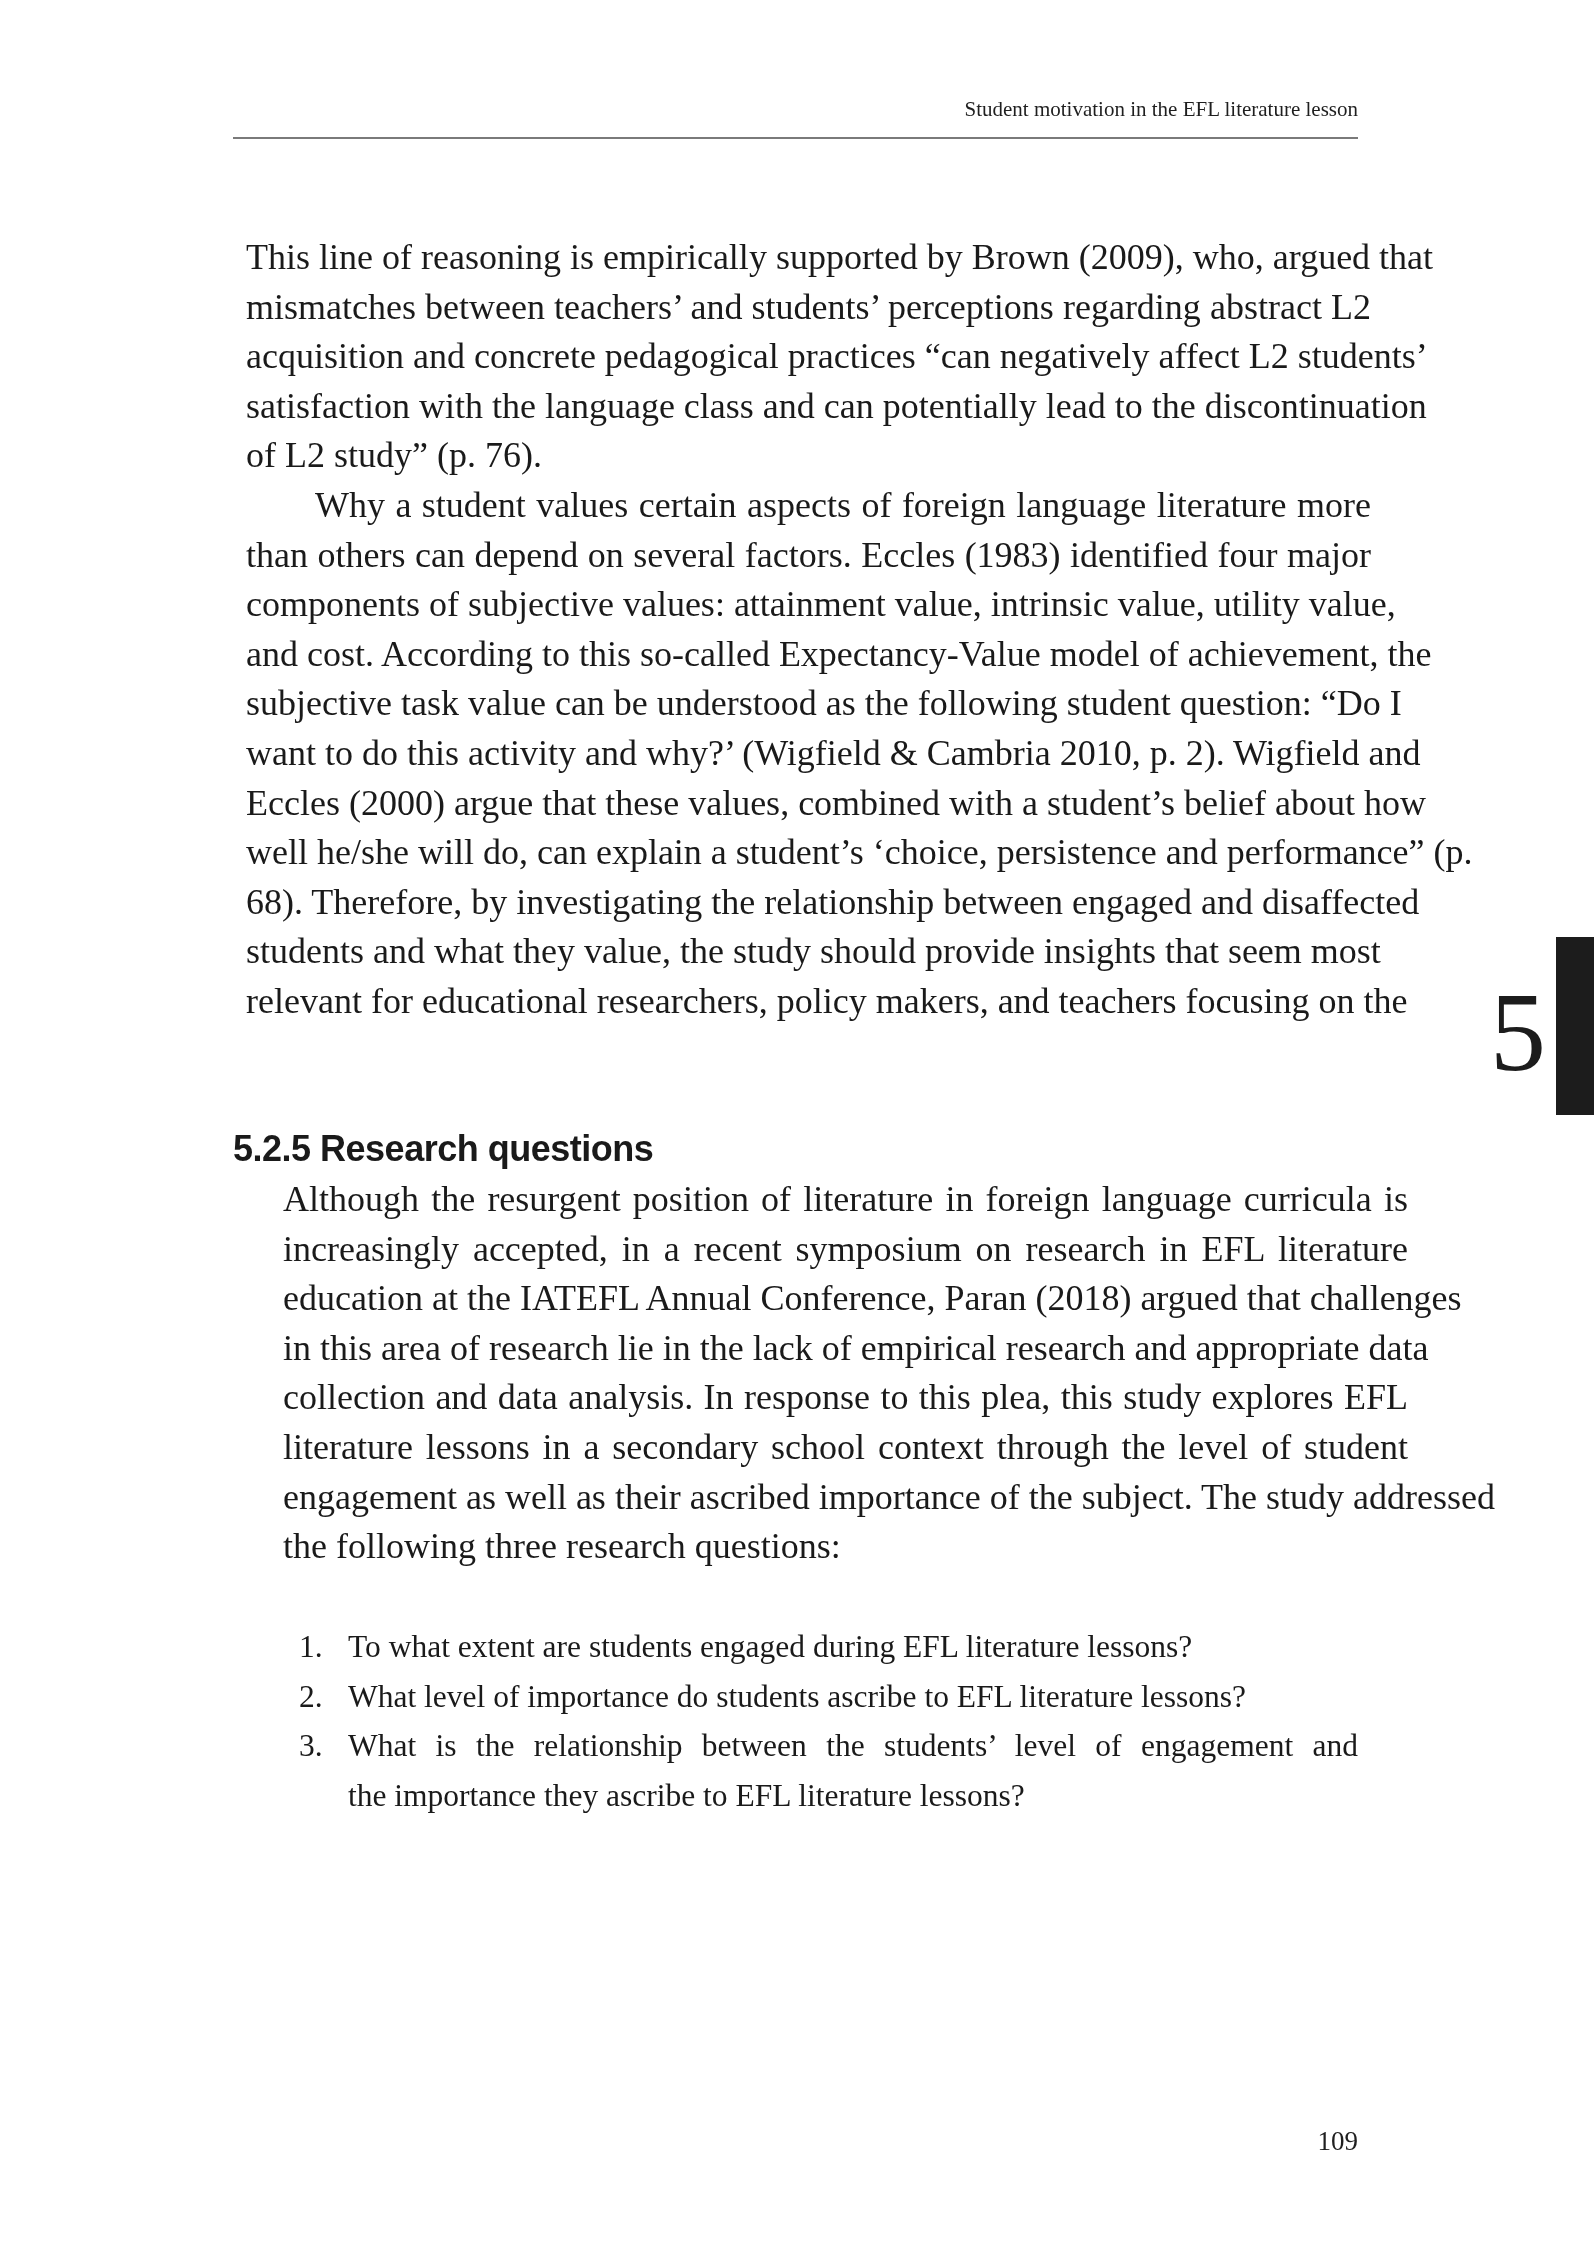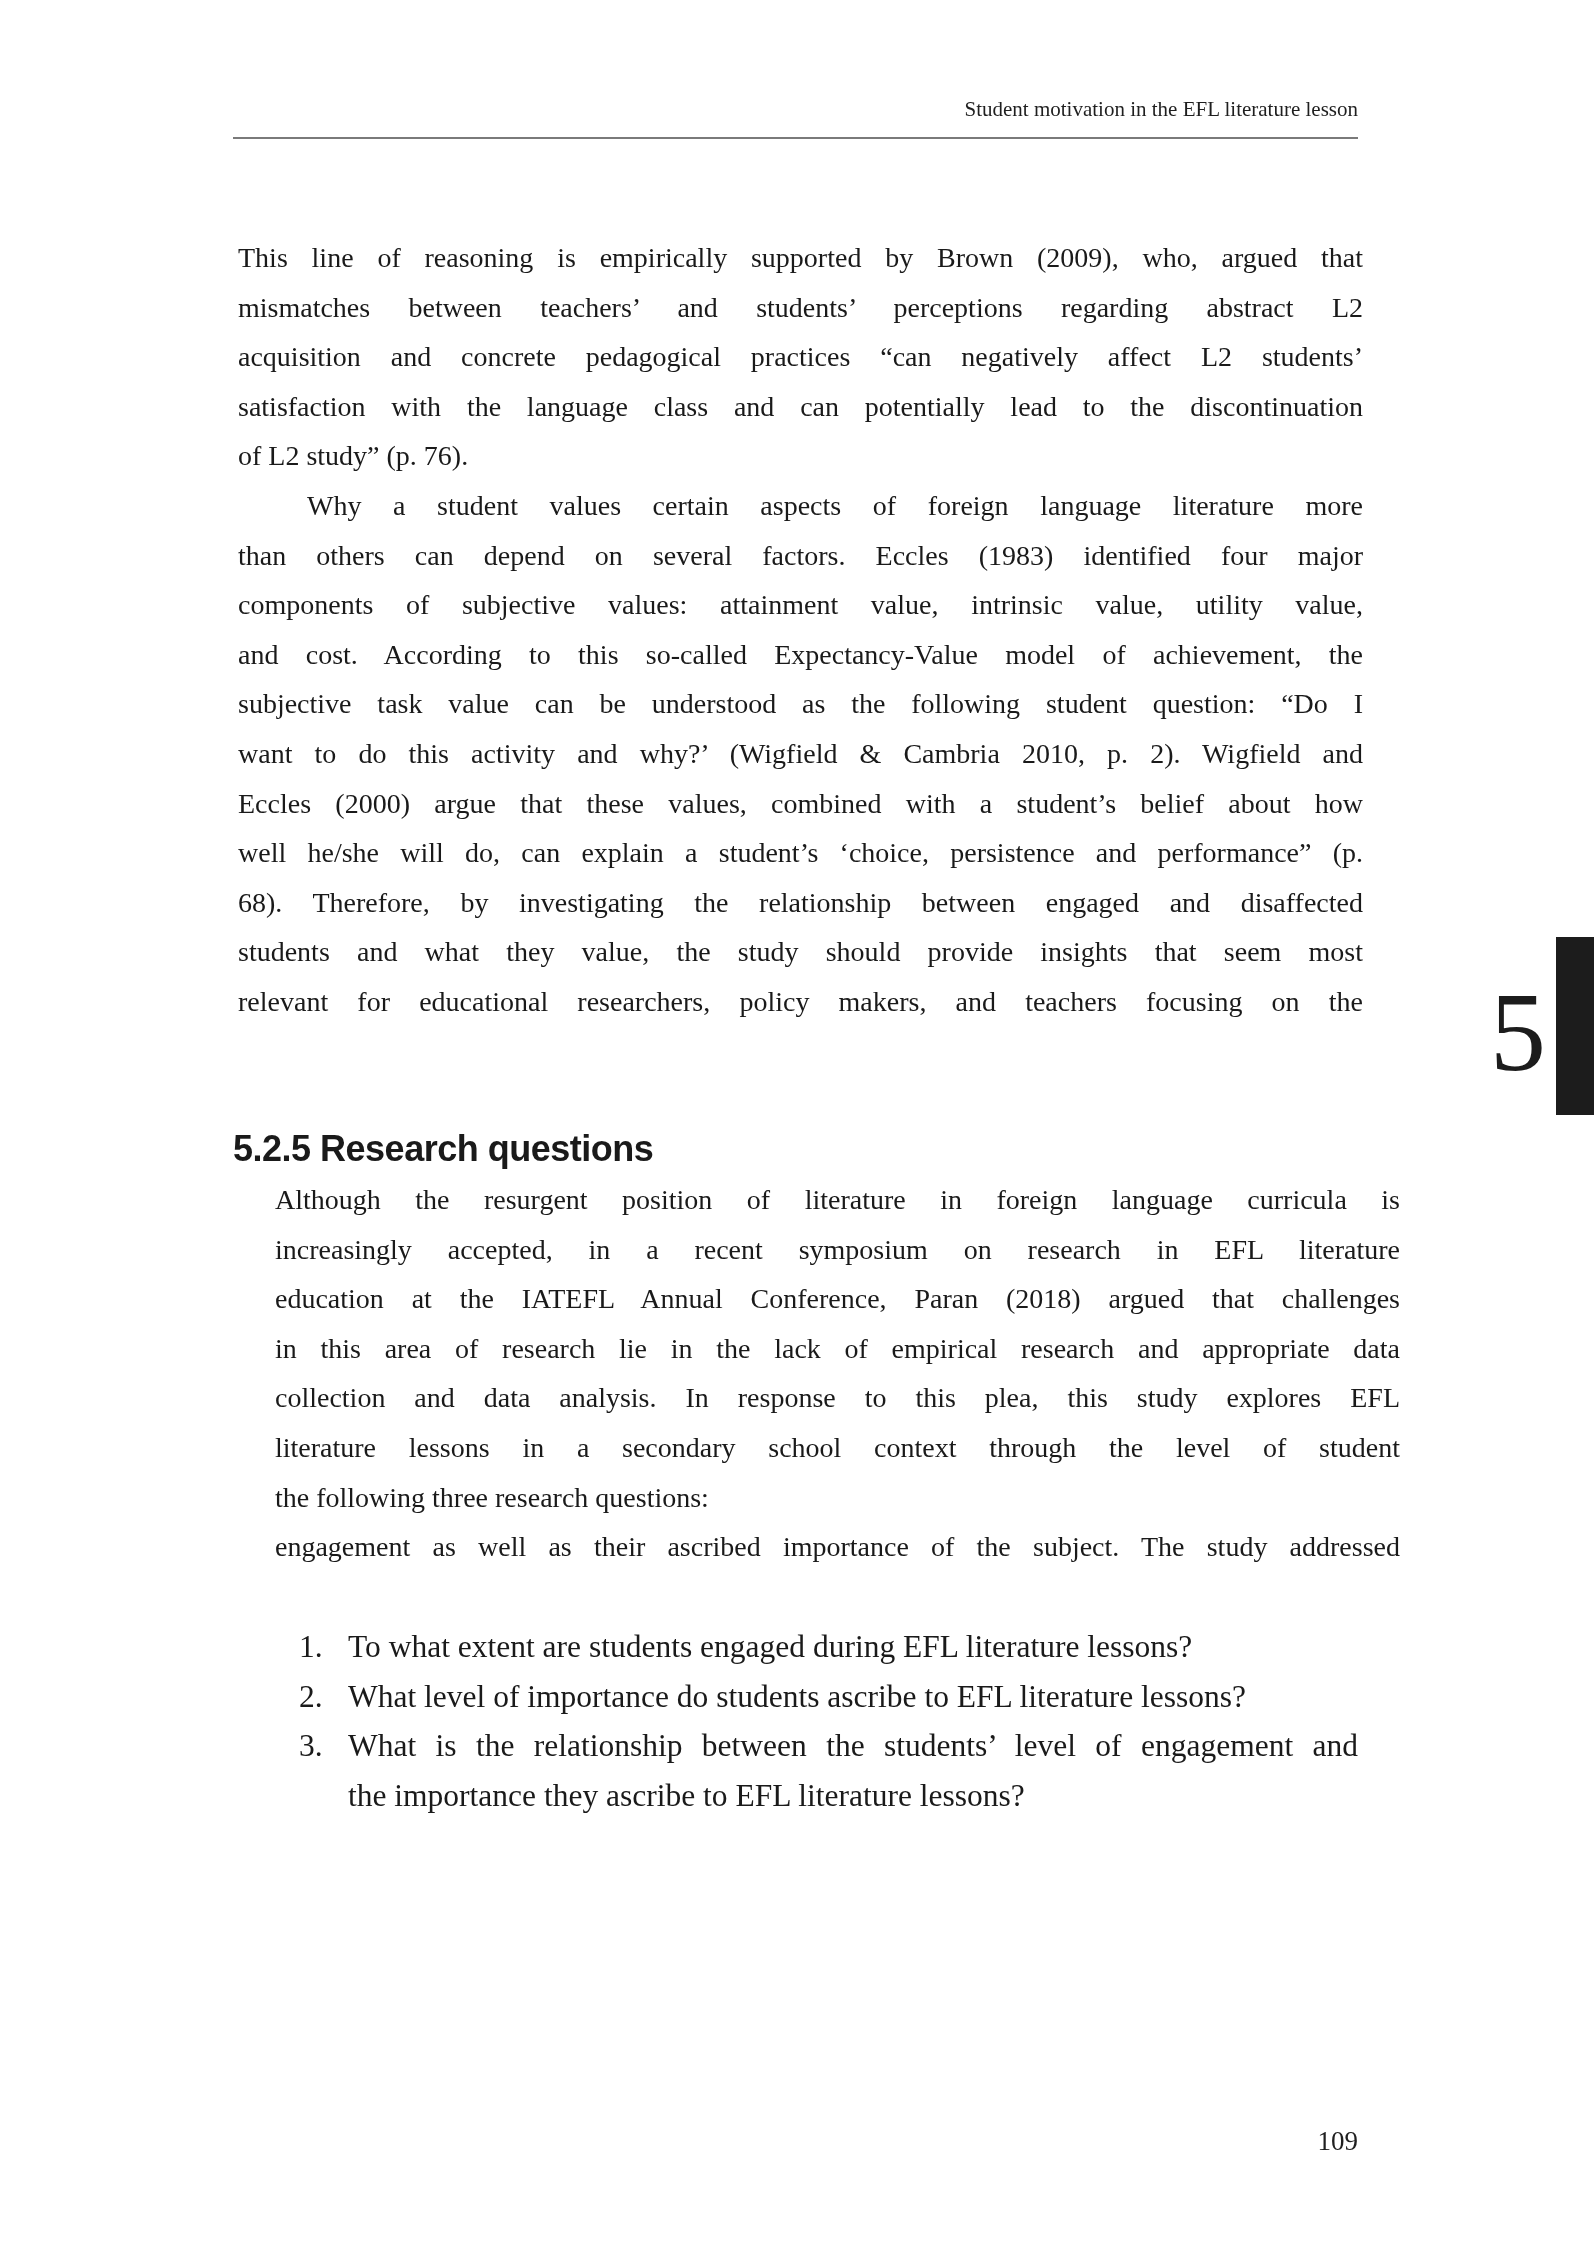--- a/index.html
+++ b/index.html
@@ -28,23 +28,23 @@
     .header-rule {
       position: absolute;
       left: 233px;
       width: 1125px;
       top: 137px;
       height: 0;
       border-top: 2px solid #7a7a7a;
     }
     .text-block {
       position: absolute;
-      left: 238px;
+      left: 246px;
       width: 1125px;
-      font-size: 28px;
+      font-size: 36px;
       line-height: 49.6px;
     }
     .line {
       display: block;
       height: 49.6px;
       white-space: nowrap;
       text-align: justify;
       text-align-last: justify;
     }
     .line.last {
@@ -152,22 +152,22 @@
 
 <div class="section-heading">5.2.5 Research questions</div>
 
 <div class="text-block" style="top: 1175px; margin-left: 37px;">
   <span class="line">Although the resurgent position of literature in foreign language curricula is</span>
   <span class="line">increasingly accepted, in a recent symposium on research in EFL literature</span>
   <span class="line">education at the IATEFL Annual Conference, Paran (2018) argued that challenges</span>
   <span class="line">in this area of research lie in the lack of empirical research and appropriate data</span>
   <span class="line">collection and data analysis. In response to this plea, this study explores EFL</span>
   <span class="line">literature lessons in a secondary school context through the level of student</span>
+  <span class="line">engagement as well as their ascribed importance of the subject. The study addressed</span>
   <span class="line last">the following three research questions:</span>
-  <span class="line">engagement as well as their ascribed importance of the subject. The study addressed</span>
 </div>
 
 <ol class="rq-list">
   <li class="rq-item">
     <span class="rq-num">1.</span>
     <span class="rq-line last">To what extent are students engaged during EFL literature lessons?</span>
   </li>
   <li class="rq-item">
     <span class="rq-num">2.</span>
     <span class="rq-line last">What level of importance do students ascribe to EFL literature lessons?</span>

